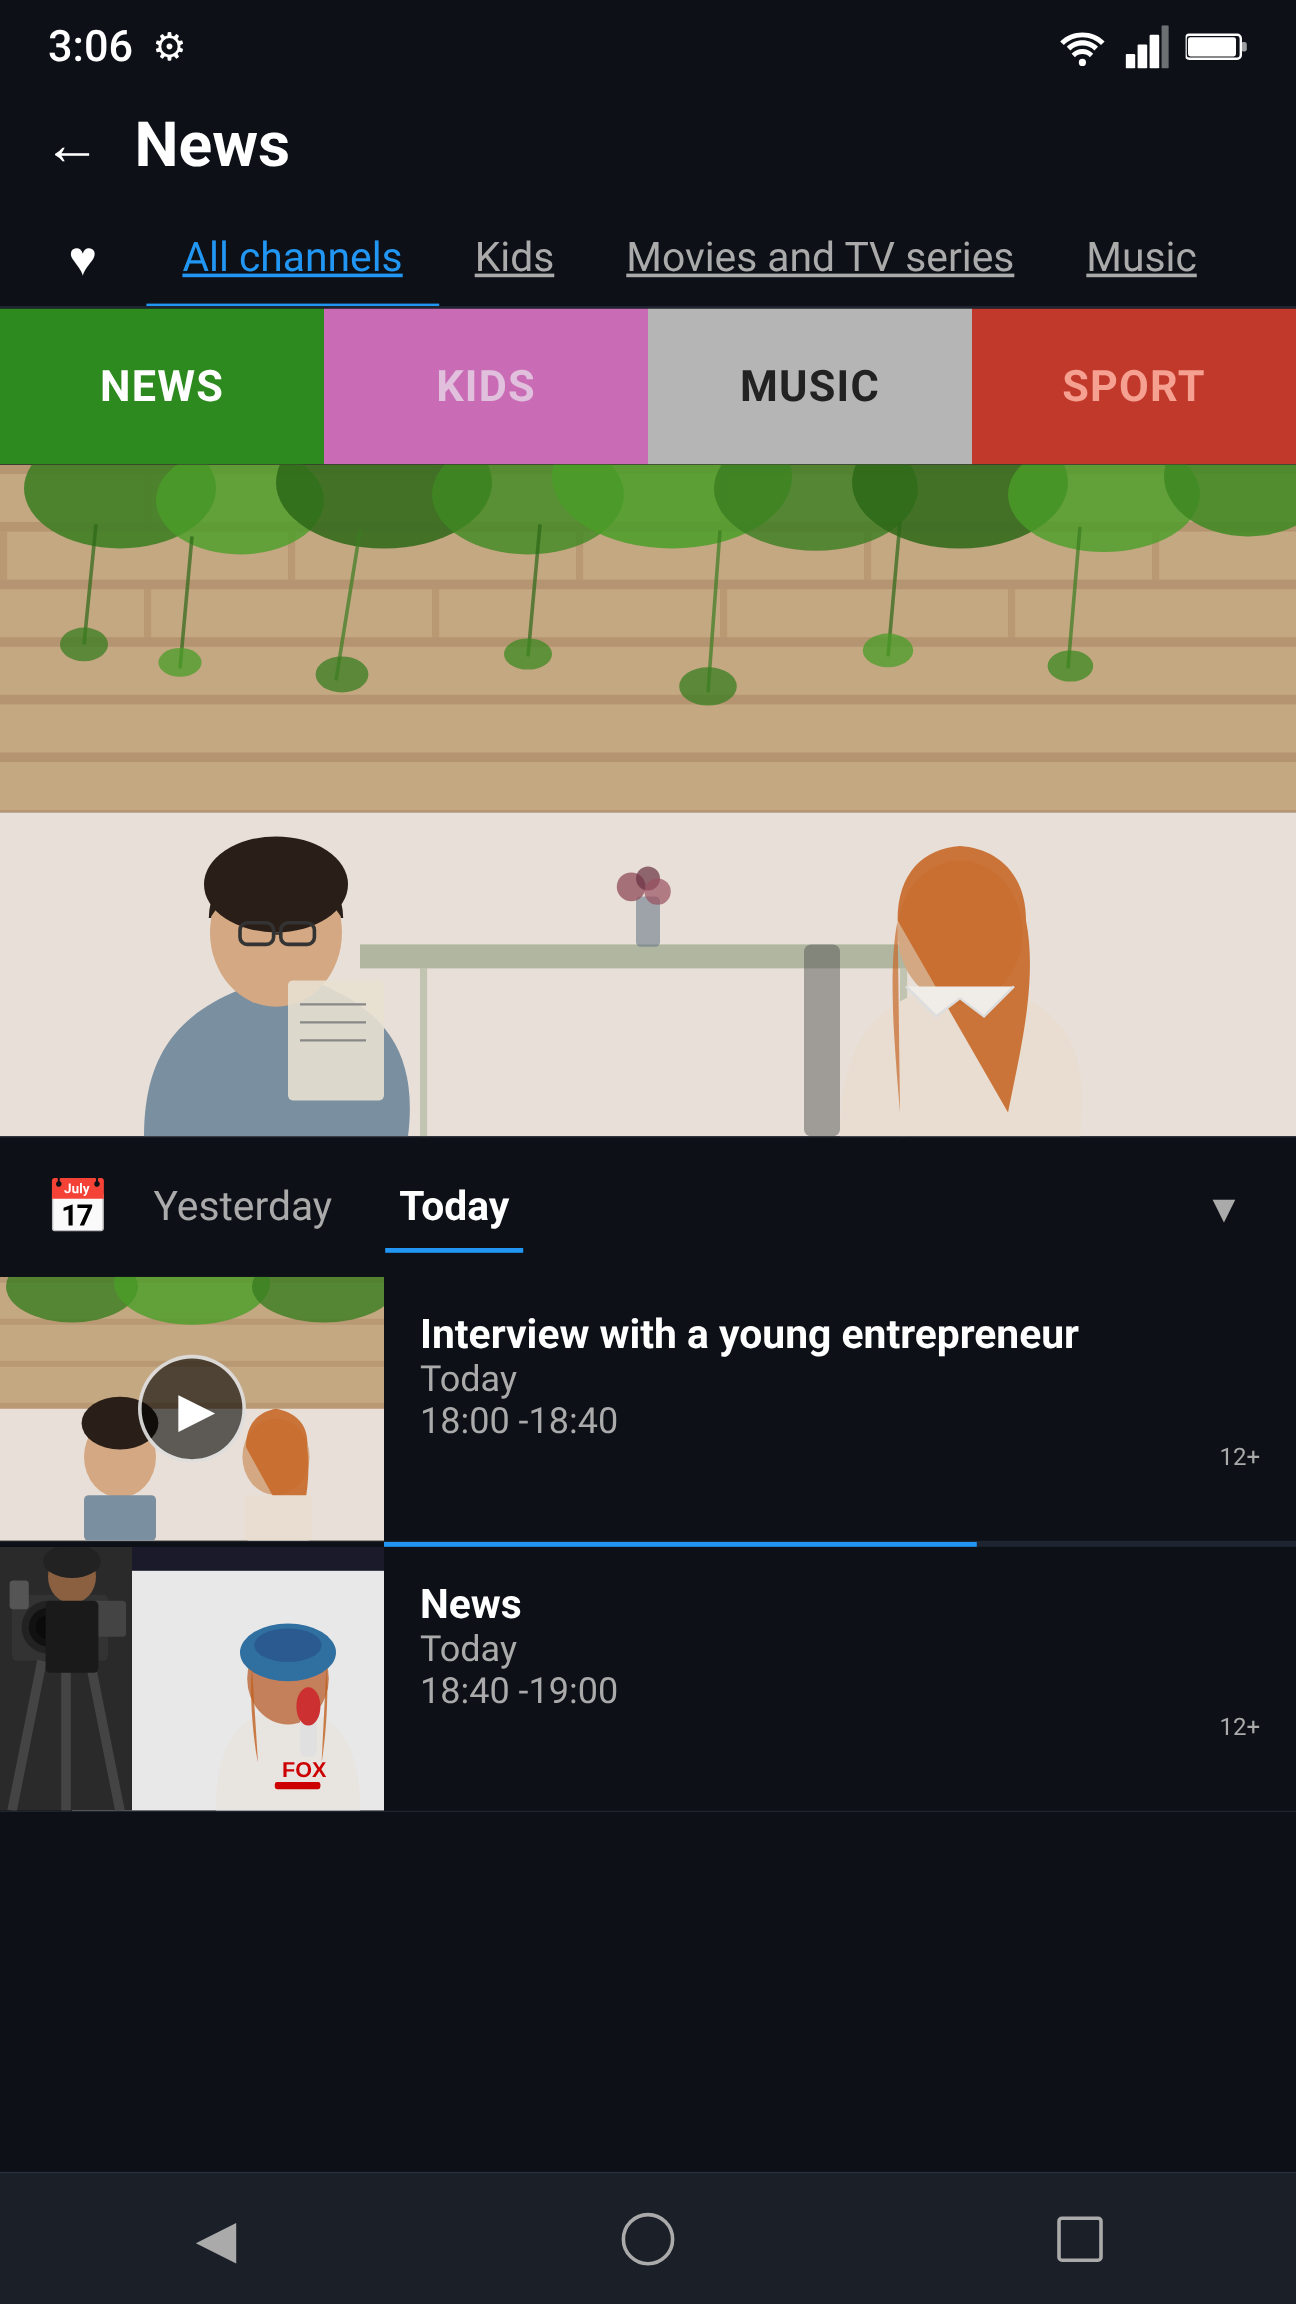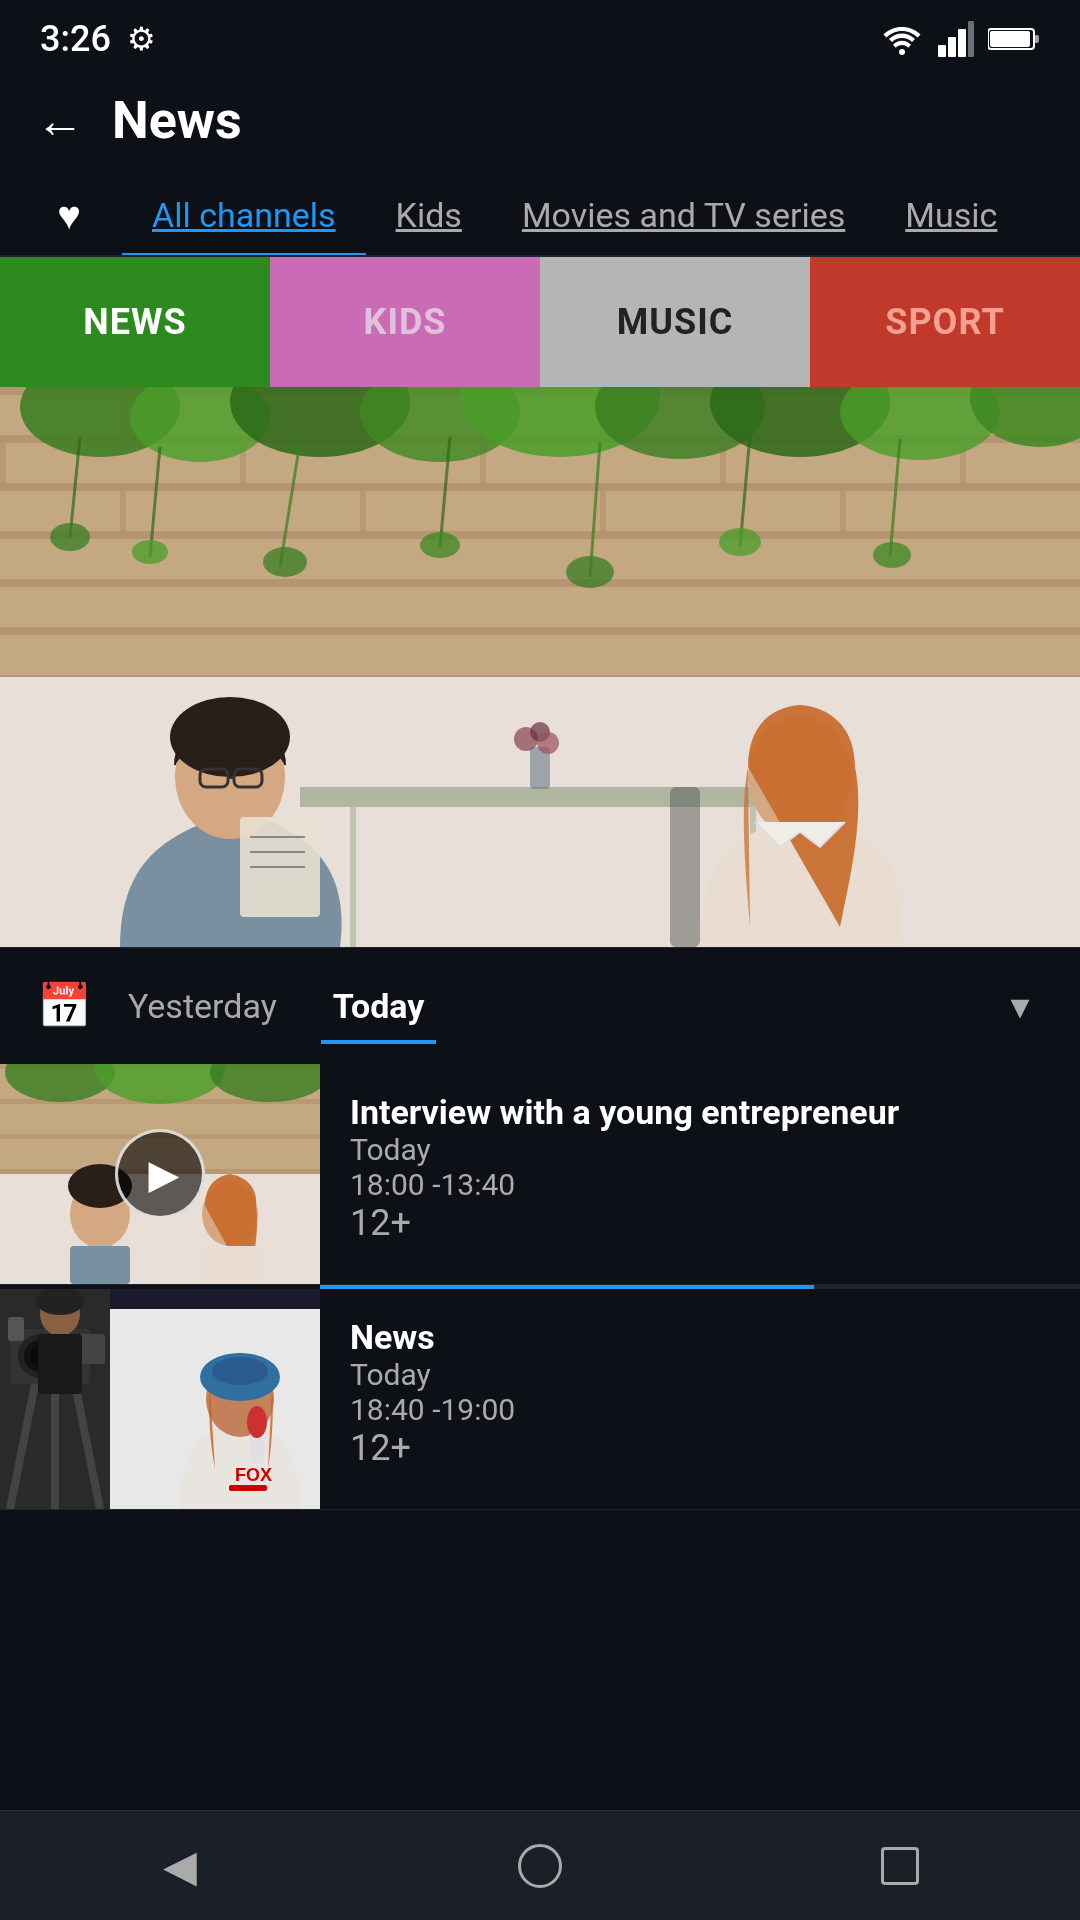--- a/index.html
+++ b/index.html
@@ -253,22 +253,23 @@
     .program-title {
       font-size: 34px;
       font-weight: 700;
       color: #fff;
     }
     .program-time-label {
       font-size: 30px;
       color: #aaa;
     }
     .program-rating {
-      font-size: 36px;
+      font-size: 20px;
       color: #aaa;
+      text-align: right;
     }
 
     
     .progress-bar-container {
       height: 4px;
       background: #1e2530;
       margin: 0 0 0 320px;
     }
     .progress-bar-fill {
       height: 4px;
@@ -300,21 +301,21 @@
     
     .bottom-pad {
       height: 120px;
     }
   </style>
 </head>
 <body>
 
 <div class="status-bar">
   <div class="status-left">
-    <span>3:26</span>
+    <span>3:06</span>
     <span style="font-size:32px;">⚙</span>
   </div>
   <div class="status-right">
     <svg width="44" height="32" viewBox="0 0 44 32">
       <path d="M22 8C28 8 33.5 10.5 37.5 14.5L40.5 11.5C35.5 6.5 29 4 22 4C15 4 8.5 6.5 3.5 11.5L6.5 14.5C10.5 10.5 16 8 22 8Z" fill="white"></path>
       <path d="M22 15C26 15 29.5 16.5 32 19L35 16C31.5 12.5 27 10.5 22 10.5C17 10.5 12.5 12.5 9 16L12 19C14.5 16.5 18 15 22 15Z" fill="white"></path>
       <path d="M22 22C24.5 22 26.7 23 28.2 24.7L31 21.8C28.5 19.2 25.5 17.8 22 17.8C18.5 17.8 15.5 19.2 13 21.8L15.8 24.7C17.3 23 19.5 22 22 22Z" fill="white"></path>
       <circle cx="22" cy="29" r="3" fill="white"></circle>
     </svg>
     <svg width="36" height="36" viewBox="0 0 36 36">
@@ -510,21 +511,21 @@
         <path d="M205 142 C205 120 218 112 230 110 C242 112 258 120 256 142 C260 170 252 200 248 220" fill="#c86828" opacity="0.9"></path>
         <rect x="204" y="182" width="56" height="38" fill="#e8ddd0" rx="4"></rect>
       </svg>
       <div class="play-overlay">
         <span class="play-icon">▶</span>
       </div>
     </div>
     <div class="program-info">
       <span class="program-title">Interview with a young entrepreneur</span>
       <span class="program-time-label">Today</span>
-      <span class="program-time-label">18:00 -13:40</span>
+      <span class="program-time-label">18:00 -18:40</span>
       <span class="program-rating">12+</span>
     </div>
   </div>
 
   <div class="progress-bar-container">
     <div class="progress-bar-fill" style="width: 65%;"></div>
   </div>
 
   <div class="program-item">
     <div class="program-thumb">

